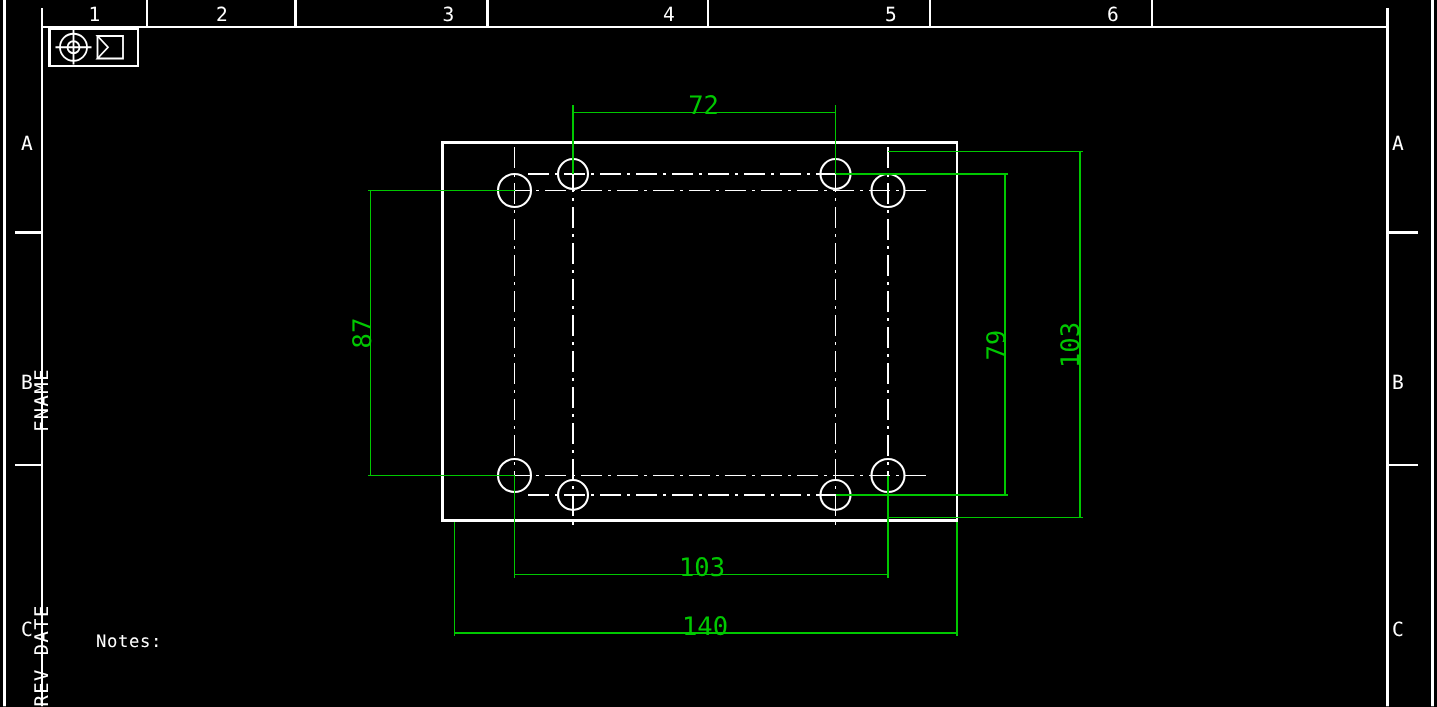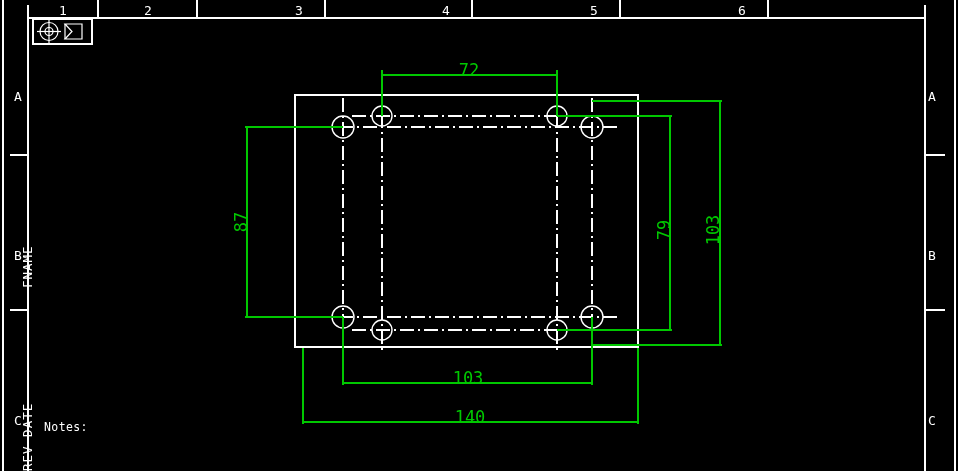--- a/index.html
+++ b/index.html
@@ -27,21 +27,21 @@
     position: absolute;
     left: 44px;
     top: 381px;
     color: #ffffff;
     font-family: "DejaVu Sans Mono", "Liberation Mono", monospace;
     font-size: 11.5px;
     line-height: 18.5px;
     white-space: pre;
     letter-spacing: 0.4px;
   }
-  .notes-block div { height: 18.5px; }
+  .notes-block div { height: 18.5px; margin-left: 20px; }
   .frame-label {
     position: absolute;
     color: #ffffff;
     font-family: "DejaVu Sans Mono", "Liberation Mono", monospace;
     font-size: 13px;
   }
   .vert-label {
     position: absolute;
     color: #ffffff;
     font-family: "DejaVu Sans Mono", "Liberation Mono", monospace;

